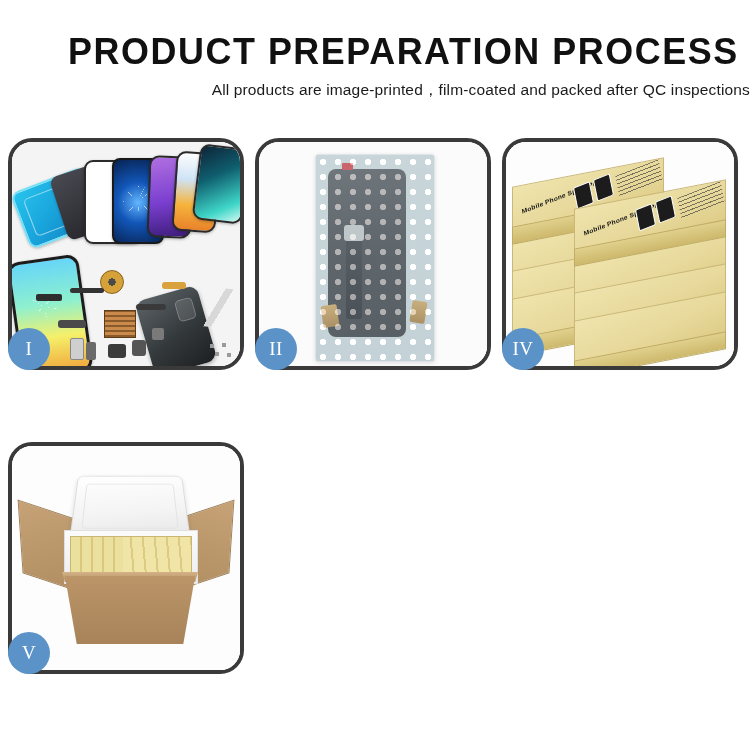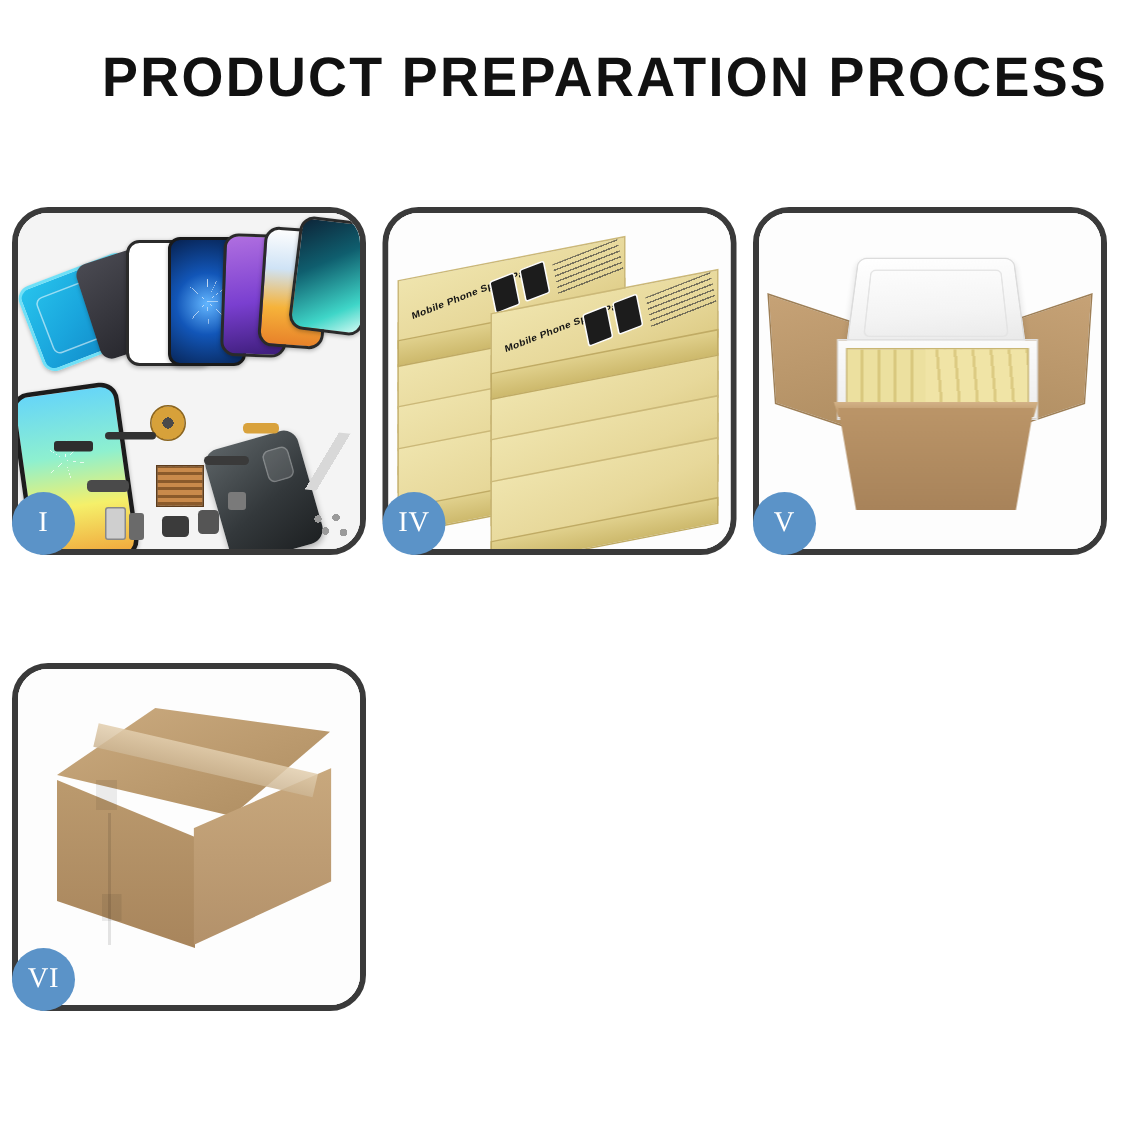--- a/index.html
+++ b/index.html
@@ -462,20 +462,21 @@
     background: rgba(0,0,0,.07);
   }
 </style>
 </head>
 <body>
 
 <div class="page">
 
   <div class="header">
     <div class="title">PRODUCT PREPARATION PROCESS</div>
+    <div class="subtitle">All products are image-printed，film-coated and packed after QC inspections</div>
   </div>
 
   <div class="grid">
 
     <div class="panel">
       <div class="panel-inner">
         <div class="scene">
           <div class="p1-bg"></div>
           <div class="ph ph-a"></div>
           <div class="ph ph-b"></div>
@@ -498,20 +499,37 @@
           <div class="part sp-d"></div>
           <div class="part sp-e"></div>
           <div class="part sp-f"></div>
           <div class="screws"></div>
           <div class="tool"></div>
         </div>
       </div>
       <div class="badge">I</div>
     </div>
 
+    <div class="panel">
+      <div class="panel-inner">
+        <div class="scene">
+          <div class="p2-bg"></div>
+          <div class="bubble-bag">
+            <div class="lcd"></div>
+            <div class="lcd-flex"></div>
+            <div class="lcd-conn"></div>
+            <div class="lcd-tape-l"></div>
+            <div class="lcd-tape-r"></div>
+            <div class="red-label"></div>
+            <div class="bubble-overlay"></div>
+          </div>
+        </div>
+      </div>
+      <div class="badge">II</div>
+    </div>
 
 
     <div class="panel">
       <div class="panel-inner">
         <div class="scene">
           <div class="p4-bg"></div>
           <div class="stack">
 
             <div class="sbox" style="left:0px; top:40px;">
               <div class="top"></div>
@@ -582,30 +600,15 @@
           <div class="foam-lid"></div>
           <div class="inner-foam"></div>
           <div class="gold-rows"></div>
           <div class="carton-lip"></div>
           <div class="carton-front"></div>
         </div>
       </div>
       <div class="badge">V</div>
     </div>
 
-    <div class="panel">
-      <div class="panel-inner">
-        <div class="scene">
-          <div class="p6-bg"></div>
-          <div class="c6-top"></div>
-          <div class="c6-left"></div>
-          <div class="c6-right"></div>
-          <div class="c6-tape"></div>
-          <div class="c6-seam"></div>
-          <div class="c6-tab-a"></div>
-          <div class="c6-tab-b"></div>
-        </div>
-      </div>
-      <div class="badge">VI</div>
-    </div>
 
   </div>
 </div>
 
 </body></html>

